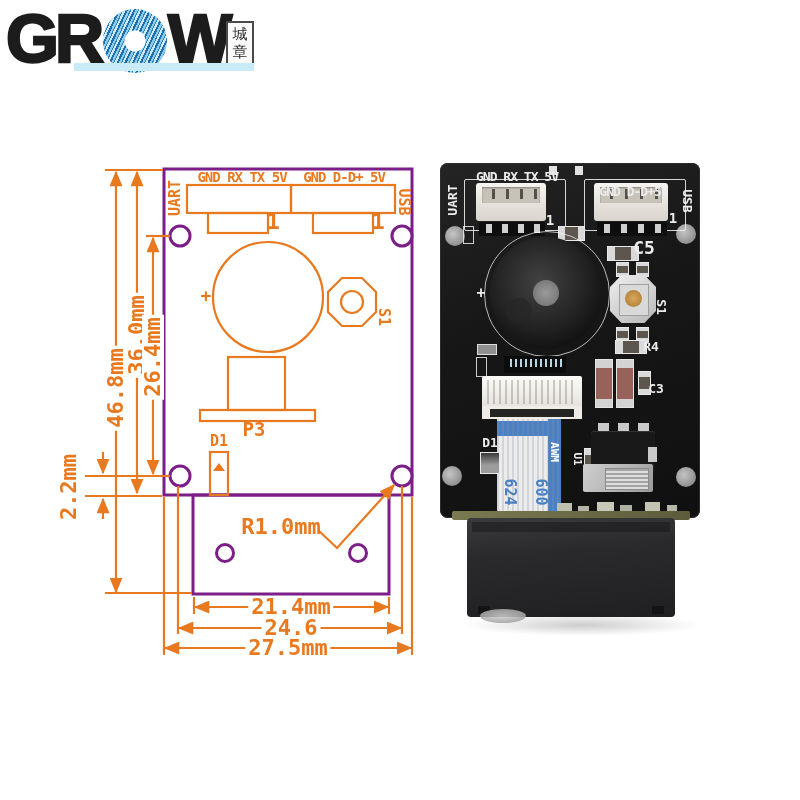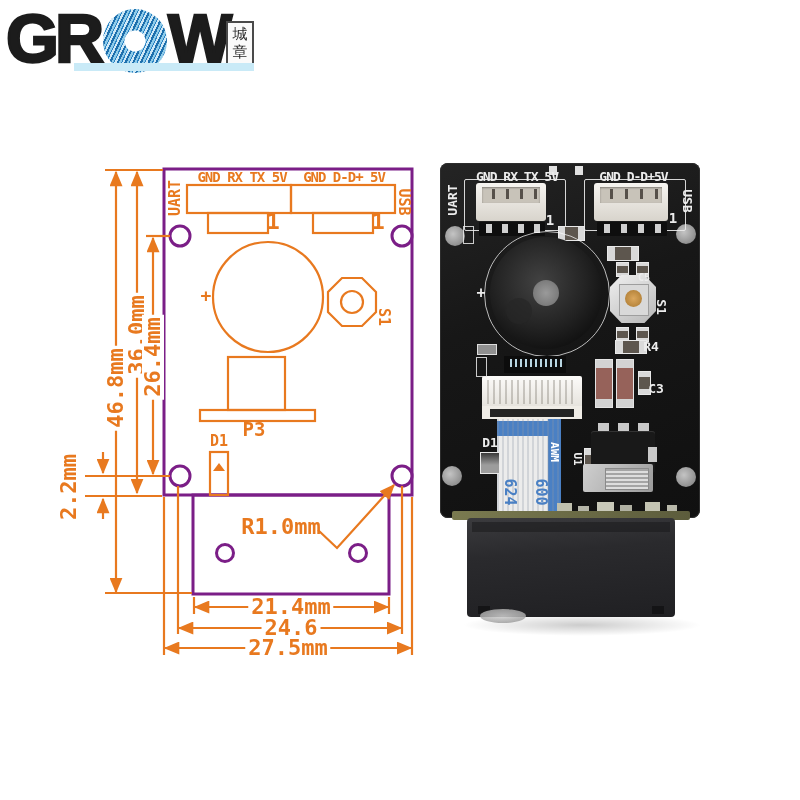--- a/index.html
+++ b/index.html
@@ -255,27 +255,27 @@
          background:linear-gradient(175deg,#3b3b3e 0%,#2a2a2d 35%,#202023 100%);"></div>
     <div class="abs" style="left:32px;top:359px;width:198px;height:10px;background:#1a1a1c;opacity:.55;"></div>
     <div class="abs" style="left:38px;top:443px;width:12px;height:8px;background:#141416;"></div>
     <div class="abs" style="left:212px;top:443px;width:12px;height:8px;background:#141416;"></div>
     <div class="abs" style="left:40px;top:446px;width:46px;height:14px;border-radius:50%;opacity:.85;
          background:radial-gradient(#d0d0d0,#9a9a9a);"></div>
     <div class="abs" style="left:22px;top:451px;width:240px;height:22px;
          background:radial-gradient(ellipse at center,rgba(0,0,0,.2),transparent 70%);"></div>
 
     <div class="lbl p-lbl" style="left:77px;top:13px;font-size:13px;letter-spacing:-1px;">GND RX TX 5V</div>
-    <div class="lbl p-lbl" style="left:181px;top:13px;font-size:13px;letter-spacing:-1px;padding-left:25px;">GND D-D+5V</div>
+    <div class="lbl p-lbl" style="left:181px;top:28px;font-size:13px;letter-spacing:-1px;padding-left:25px;">GND D-D+5V</div>
     <div class="lbl p-lbl ccw" style="left:12px;top:37px;font-size:13px;">UART</div>
     <div class="lbl p-lbl cw" style="left:247px;top:38px;font-size:13px;">USB</div>
     <div class="lbl p-lbl" style="left:110px;top:57px;font-size:14px;">1</div>
     <div class="lbl p-lbl" style="left:233px;top:55px;font-size:14px;">1</div>
     <div class="lbl p-lbl" style="left:41px;top:130px;font-size:15px;">+</div>
-    <div class="lbl p-lbl" style="left:204px;top:85px;font-size:10px;margin-top:30px;">C5</div>
+    <div class="lbl p-lbl" style="left:204px;top:85px;font-size:18px;">C5</div>
     <div class="lbl p-lbl cw" style="left:221px;top:144px;font-size:13px;">S1</div>
     <div class="lbl p-lbl" style="left:211px;top:183px;font-size:13px;">R4</div>
     <div class="lbl p-lbl" style="left:216px;top:225px;font-size:13px;">C3</div>
     <div class="lbl p-lbl" style="left:50px;top:279px;font-size:13px;">D1</div>
     <div class="lbl p-lbl cw" style="left:137px;top:296px;font-size:11px;">U1</div>
   </div>
 
 </div>
 
 </body></html>

